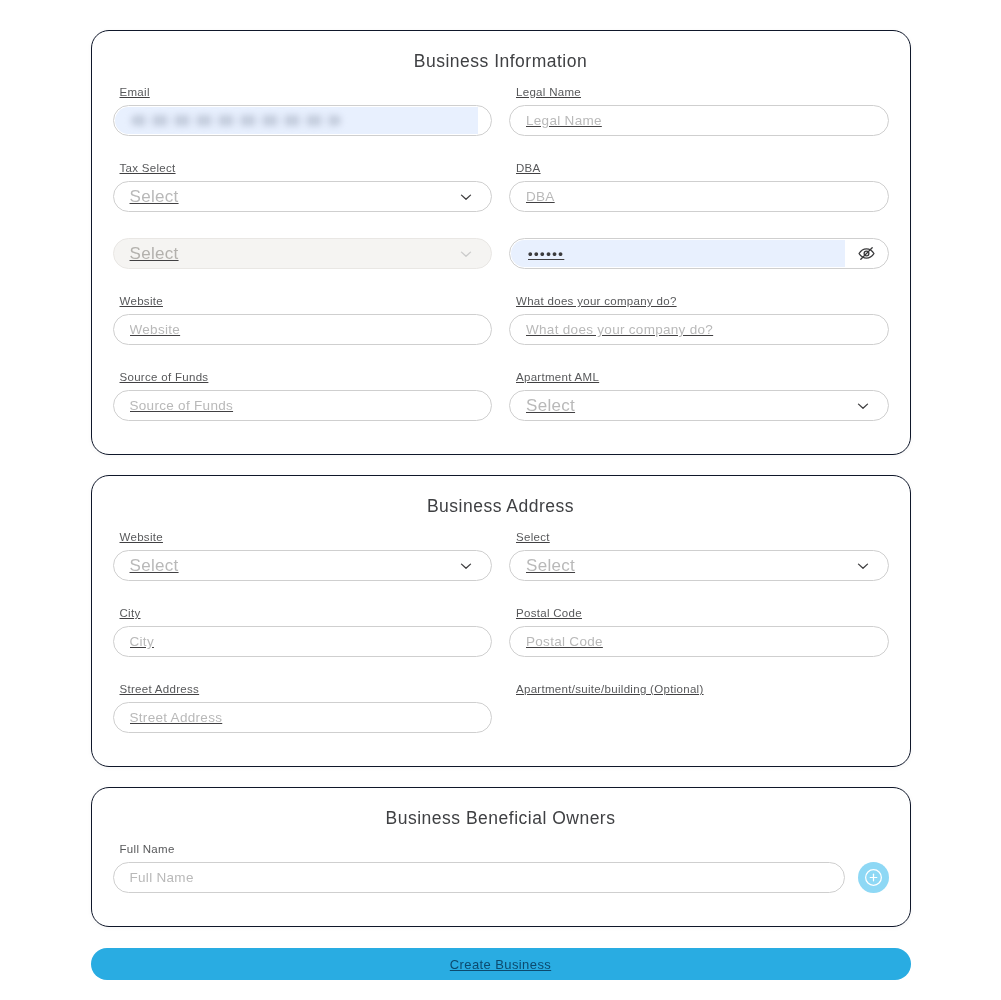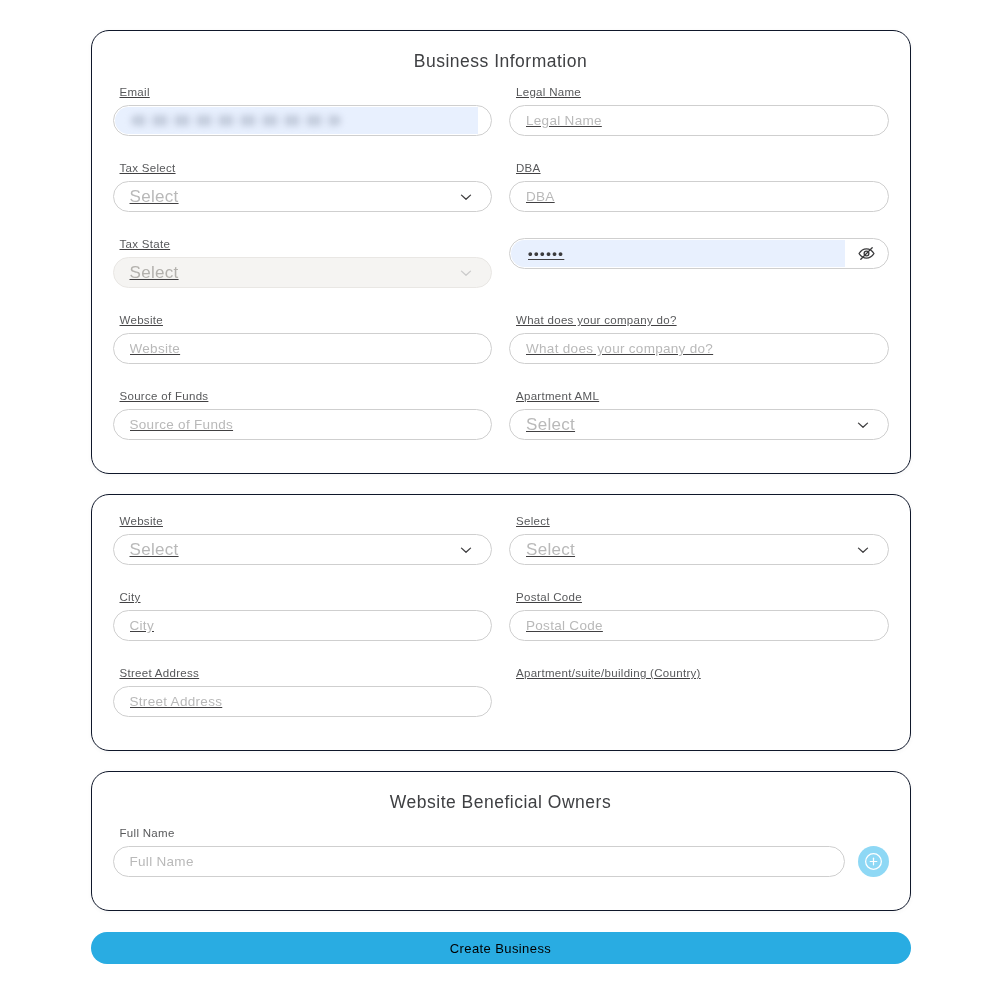--- a/index.html
+++ b/index.html
@@ -140,25 +140,26 @@
   .submit-btn {
     display: flex;
     align-items: center;
     justify-content: center;
     width: 820px;
     height: 32px;
     margin: 21px auto 0 auto;
     border: none;
     border-radius: 16px;
     background: #29ace2;
-    color: #000000;
+    color: #0c4a6e;
     font-family: "Liberation Sans", sans-serif;
     font-size: 13px;
     letter-spacing: 0.4px;
     cursor: pointer;
+    text-decoration: underline;
   }
 </style>
 </head>
 <body>
 
 <div class="page">
 
   <section class="card">
     <h2 class="card-title">Business Information</h2>
     <div class="grid">
@@ -186,21 +187,20 @@
           </svg>
         </div>
       </div>
 
       <div class="field">
         <label class="lbl">DBA</label>
         <input class="pill" type="text" placeholder="DBA" style="">
       </div>
 
       <div class="field">
-        <label class="lbl">Tax State</label>
         <div class="pill select disabled">
           <span class="ph">Select</span>
           <svg class="chev" width="18" height="18" viewBox="0 0 24 24" fill="none">
             <polyline points="6 9.5 12 15 18 9.5" stroke="#cbcbcb" stroke-width="1.8" stroke-linecap="round" stroke-linejoin="round"></polyline>
           </svg>
         </div>
       </div>
 
       <div class="field">
         <div class="pill">
@@ -238,20 +238,21 @@
           <svg class="chev" width="18" height="18" viewBox="0 0 24 24" fill="none">
             <polyline points="6 9.5 12 15 18 9.5" stroke="#414042" stroke-width="1.8" stroke-linecap="round" stroke-linejoin="round"></polyline>
           </svg>
         </div>
       </div>
 
     </div>
   </section>
 
   <section class="card">
+    <h2 class="card-title">Business Address</h2>
     <div class="grid">
 
       <div class="field">
         <label class="lbl">Website</label>
         <div class="pill select">
           <span class="ph">Select</span>
           <svg class="chev" width="18" height="18" viewBox="0 0 24 24" fill="none">
             <polyline points="6 9.5 12 15 18 9.5" stroke="#414042" stroke-width="1.8" stroke-linecap="round" stroke-linejoin="round"></polyline>
           </svg>
         </div>
@@ -276,28 +277,28 @@
         <label class="lbl">Postal Code</label>
         <input class="pill" type="text" placeholder="Postal Code" style="">
       </div>
 
       <div class="field">
         <label class="lbl">Street Address</label>
         <input class="pill" type="text" placeholder="Street Address" style="">
       </div>
 
       <div class="field">
-        <label class="lbl">Apartment/suite/building (Country)</label>
+        <label class="lbl">Apartment/suite/building (Optional)</label>
       </div>
 
     </div>
   </section>
 
   <section class="card">
-    <h2 class="card-title">Website Beneficial Owners</h2>
+    <h2 class="card-title">Business Beneficial Owners</h2>
     <div class="field">
       <label class="lbl">Full Name</label>
       <div class="owner-row">
         <div class="owner-input-wrap">
           <input class="pill" type="text" placeholder="Full Name" style="">
         </div>
         <button class="add-btn">
           <svg width="23" height="23" viewBox="0 0 24 24" fill="none" stroke="#ffffff" stroke-width="1.3" stroke-linecap="round">
             <circle cx="12" cy="12" r="8.2"></circle>
             <line x1="12" y1="8.6" x2="12" y2="15.4"></line>

